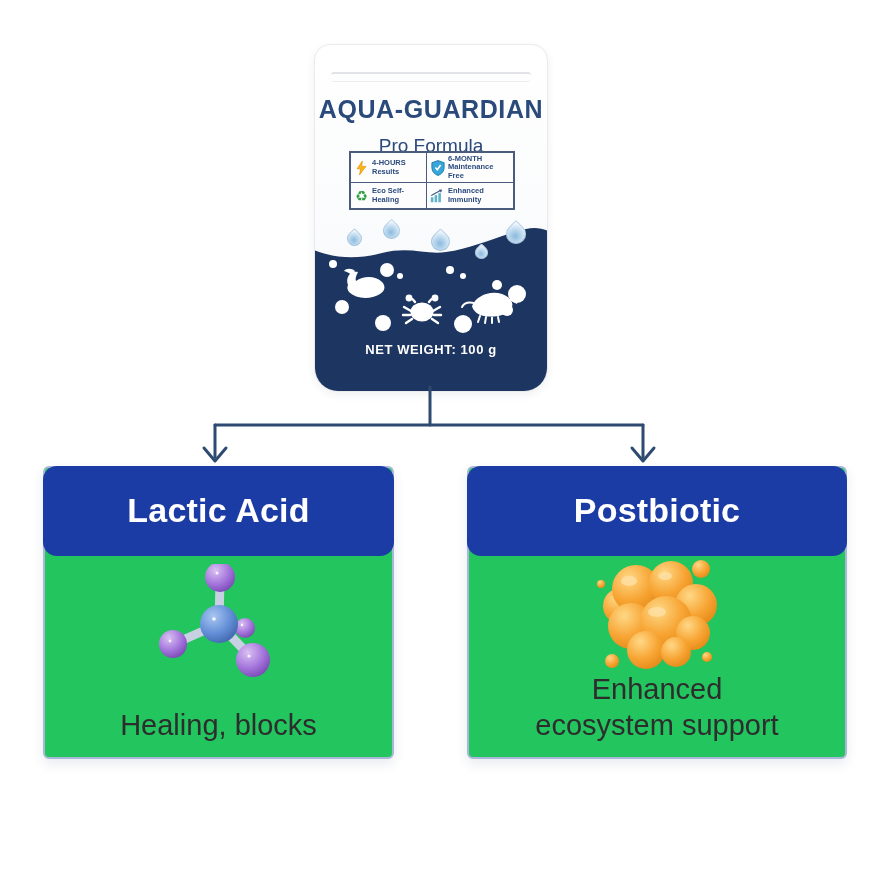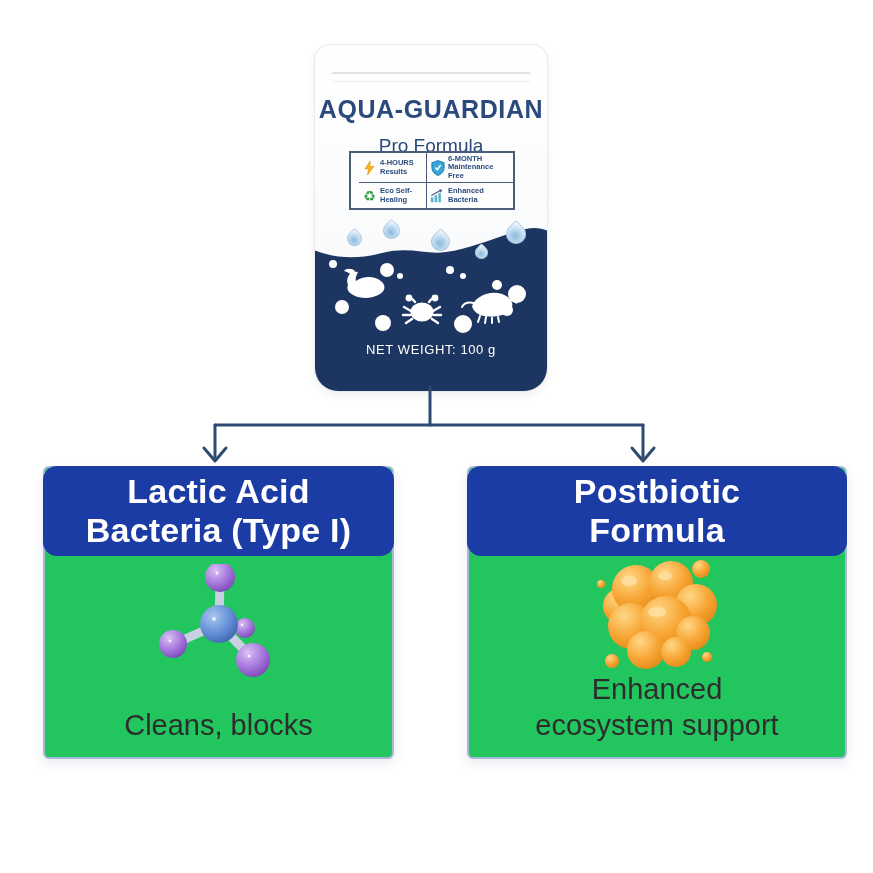--- a/index.html
+++ b/index.html
@@ -30,39 +30,39 @@
   }
   .feature-grid{
     position:absolute;left:34px;top:106px;width:162px;
     display:grid;grid-template-columns:76px 1fr;
     border:2px solid #4a5b7c;background:#fdfdfe;
   }
   .feature-cell{
     display:flex;align-items:center;gap:3px;padding:2px 1px 2px 3px;min-height:25px;
     box-sizing:border-box;
   }
-  .feature-cell.br{border-right:1.5px solid #4a5b7c;margin-left:8px;}
+  .feature-cell.br{border-right:1.5px solid #4a5b7c;}
   .feature-cell.bb{border-bottom:1.5px solid #4a5b7c;}
   .feature-icon{flex:0 0 15px;width:15px;height:17px;display:flex;align-items:center;justify-content:center;}
   .recycle-glyph{font-size:14px;color:#2e9e3e;line-height:1;}
   .feature-text{
     font-size:7.5px;font-weight:bold;line-height:1.12;color:var(--feature-navy,#2b4a7c);
     letter-spacing:0;
   }
   .feature-text span{display:block;}
   
   .droplet{
     position:absolute;border-radius:2px 50% 50% 50%;transform:rotate(45deg);
     background:radial-gradient(circle at 55% 60%, #8cb9de 0%, #bcd9ee 40%, #e9f3fb 72%, #f6fafd 100%);
     box-shadow:inset 0 0 0 1px rgba(120,160,200,0.45);
   }
   .ocean-svg{position:absolute;left:-1px;bottom:-1px;width:234px;height:172px;}
   .net-weight{
     position:absolute;left:0;right:0;top:297px;text-align:center;
-    color:#ffffff;font-size:13px;font-weight:normal;letter-spacing:0.6px;
+    color:#ffffff;font-size:13px;font-weight:bold;letter-spacing:0.6px;
   }
   
   .connector-svg{position:absolute;left:180px;top:384px;width:500px;height:86px;}
   
   .card{
     position:absolute;top:466px;height:293px;background:#22c55e;
     border:2px solid var(--card-border,#a9b8d8);border-radius:6px;
     box-shadow:0 5px 12px rgba(40,60,110,0.10);
     box-sizing:border-box;
   }
@@ -132,21 +132,21 @@
           <svg viewBox="0 0 18 16" width="15" height="14">
               <rect x="1" y="9.5" width="3.1" height="6" fill="#5fb4c9"></rect>
               <rect x="5.5" y="7" width="3.1" height="8.5" fill="#5fb4c9"></rect>
               <rect x="10" y="4.5" width="3.1" height="11" fill="#5fb4c9"></rect>
               <path d="M1.5,7.5 L12.5,1.5" stroke="#3b5a82" stroke-width="1.4" fill="none"></path>
               <polygon points="10.5,0.4 14.6,0.2 13.2,4" fill="#3b5a82"></polygon>
             </svg>
         </span>
         <span class="feature-text">
           <span>Enhanced</span>
-          <span>Bacteria</span>
+          <span>Immunity</span>
         </span>
       </div>
     </div>
 
     <svg class="ocean-svg" viewBox="0 0 234 172" preserveAspectRatio="none">
       <path d="M0,30 C20,38 42,40 68,33 C95,26 112,35 132,32 C160,28 186,15 212,9 C220,7 228,8 234,11 L234,172 L0,172 Z" fill="var(--pouch-navy,#1d3561)"></path>
 
       <g fill="#ffffff">
         <circle cx="19" cy="44" r="4"></circle>
           <circle cx="73" cy="50" r="7"></circle>
@@ -211,21 +211,20 @@
       <path d="M35,41 L35,73"></path>
       <path d="M24,64 L35,77 L46,64"></path>
       <path d="M463,41 L463,73"></path>
       <path d="M452,64 L463,77 L474,64"></path>
     </g>
   </svg>
 
   <div class="card card-left">
     <div class="card-header">
       <span>Lactic Acid</span>
-      <span>Bacteria (Type I)</span>
     </div>
     <svg class="card-illustration molecule-svg" viewBox="0 0 170 128">
       <defs>
         <radialGradient id="gPurple" cx="35%" cy="28%" r="80%">
           <stop offset="0%" stop-color="#d9c0f2"></stop>
             <stop offset="55%" stop-color="#a678dd"></stop>
             <stop offset="100%" stop-color="#7844b4"></stop>
         </radialGradient>
         <radialGradient id="gBlue" cx="35%" cy="30%" r="80%">
           <stop offset="0%" stop-color="#a8c6f0"></stop>
@@ -246,28 +245,27 @@
       <circle cx="119" cy="96" r="17" fill="url(#gPurple)"></circle>
       <g fill="#ffffff" opacity="0.85">
         <circle cx="80" cy="55" r="1.8"></circle>
           <circle cx="83" cy="9" r="1.5"></circle>
           <circle cx="36" cy="77" r="1.4"></circle>
           <circle cx="115" cy="92" r="1.6"></circle>
           <circle cx="108" cy="61" r="1.2"></circle>
       </g>
     </svg>
     <div class="card-caption">
-      <span>Cleans, blocks</span>
+      <span>Healing, blocks</span>
     </div>
   </div>
 
   <div class="card card-right">
     <div class="card-header">
       <span>Postbiotic</span>
-      <span>Formula</span>
     </div>
     <svg class="card-illustration cluster-svg" viewBox="0 0 200 112">
       <defs>
         <radialGradient id="gOrange" cx="35%" cy="28%" r="85%">
           <stop offset="0%" stop-color="#ffd886"></stop>
             <stop offset="55%" stop-color="#f7a433"></stop>
             <stop offset="100%" stop-color="#e08412"></stop>
         </radialGradient>
       </defs>
       <g fill="url(#gOrange)">

